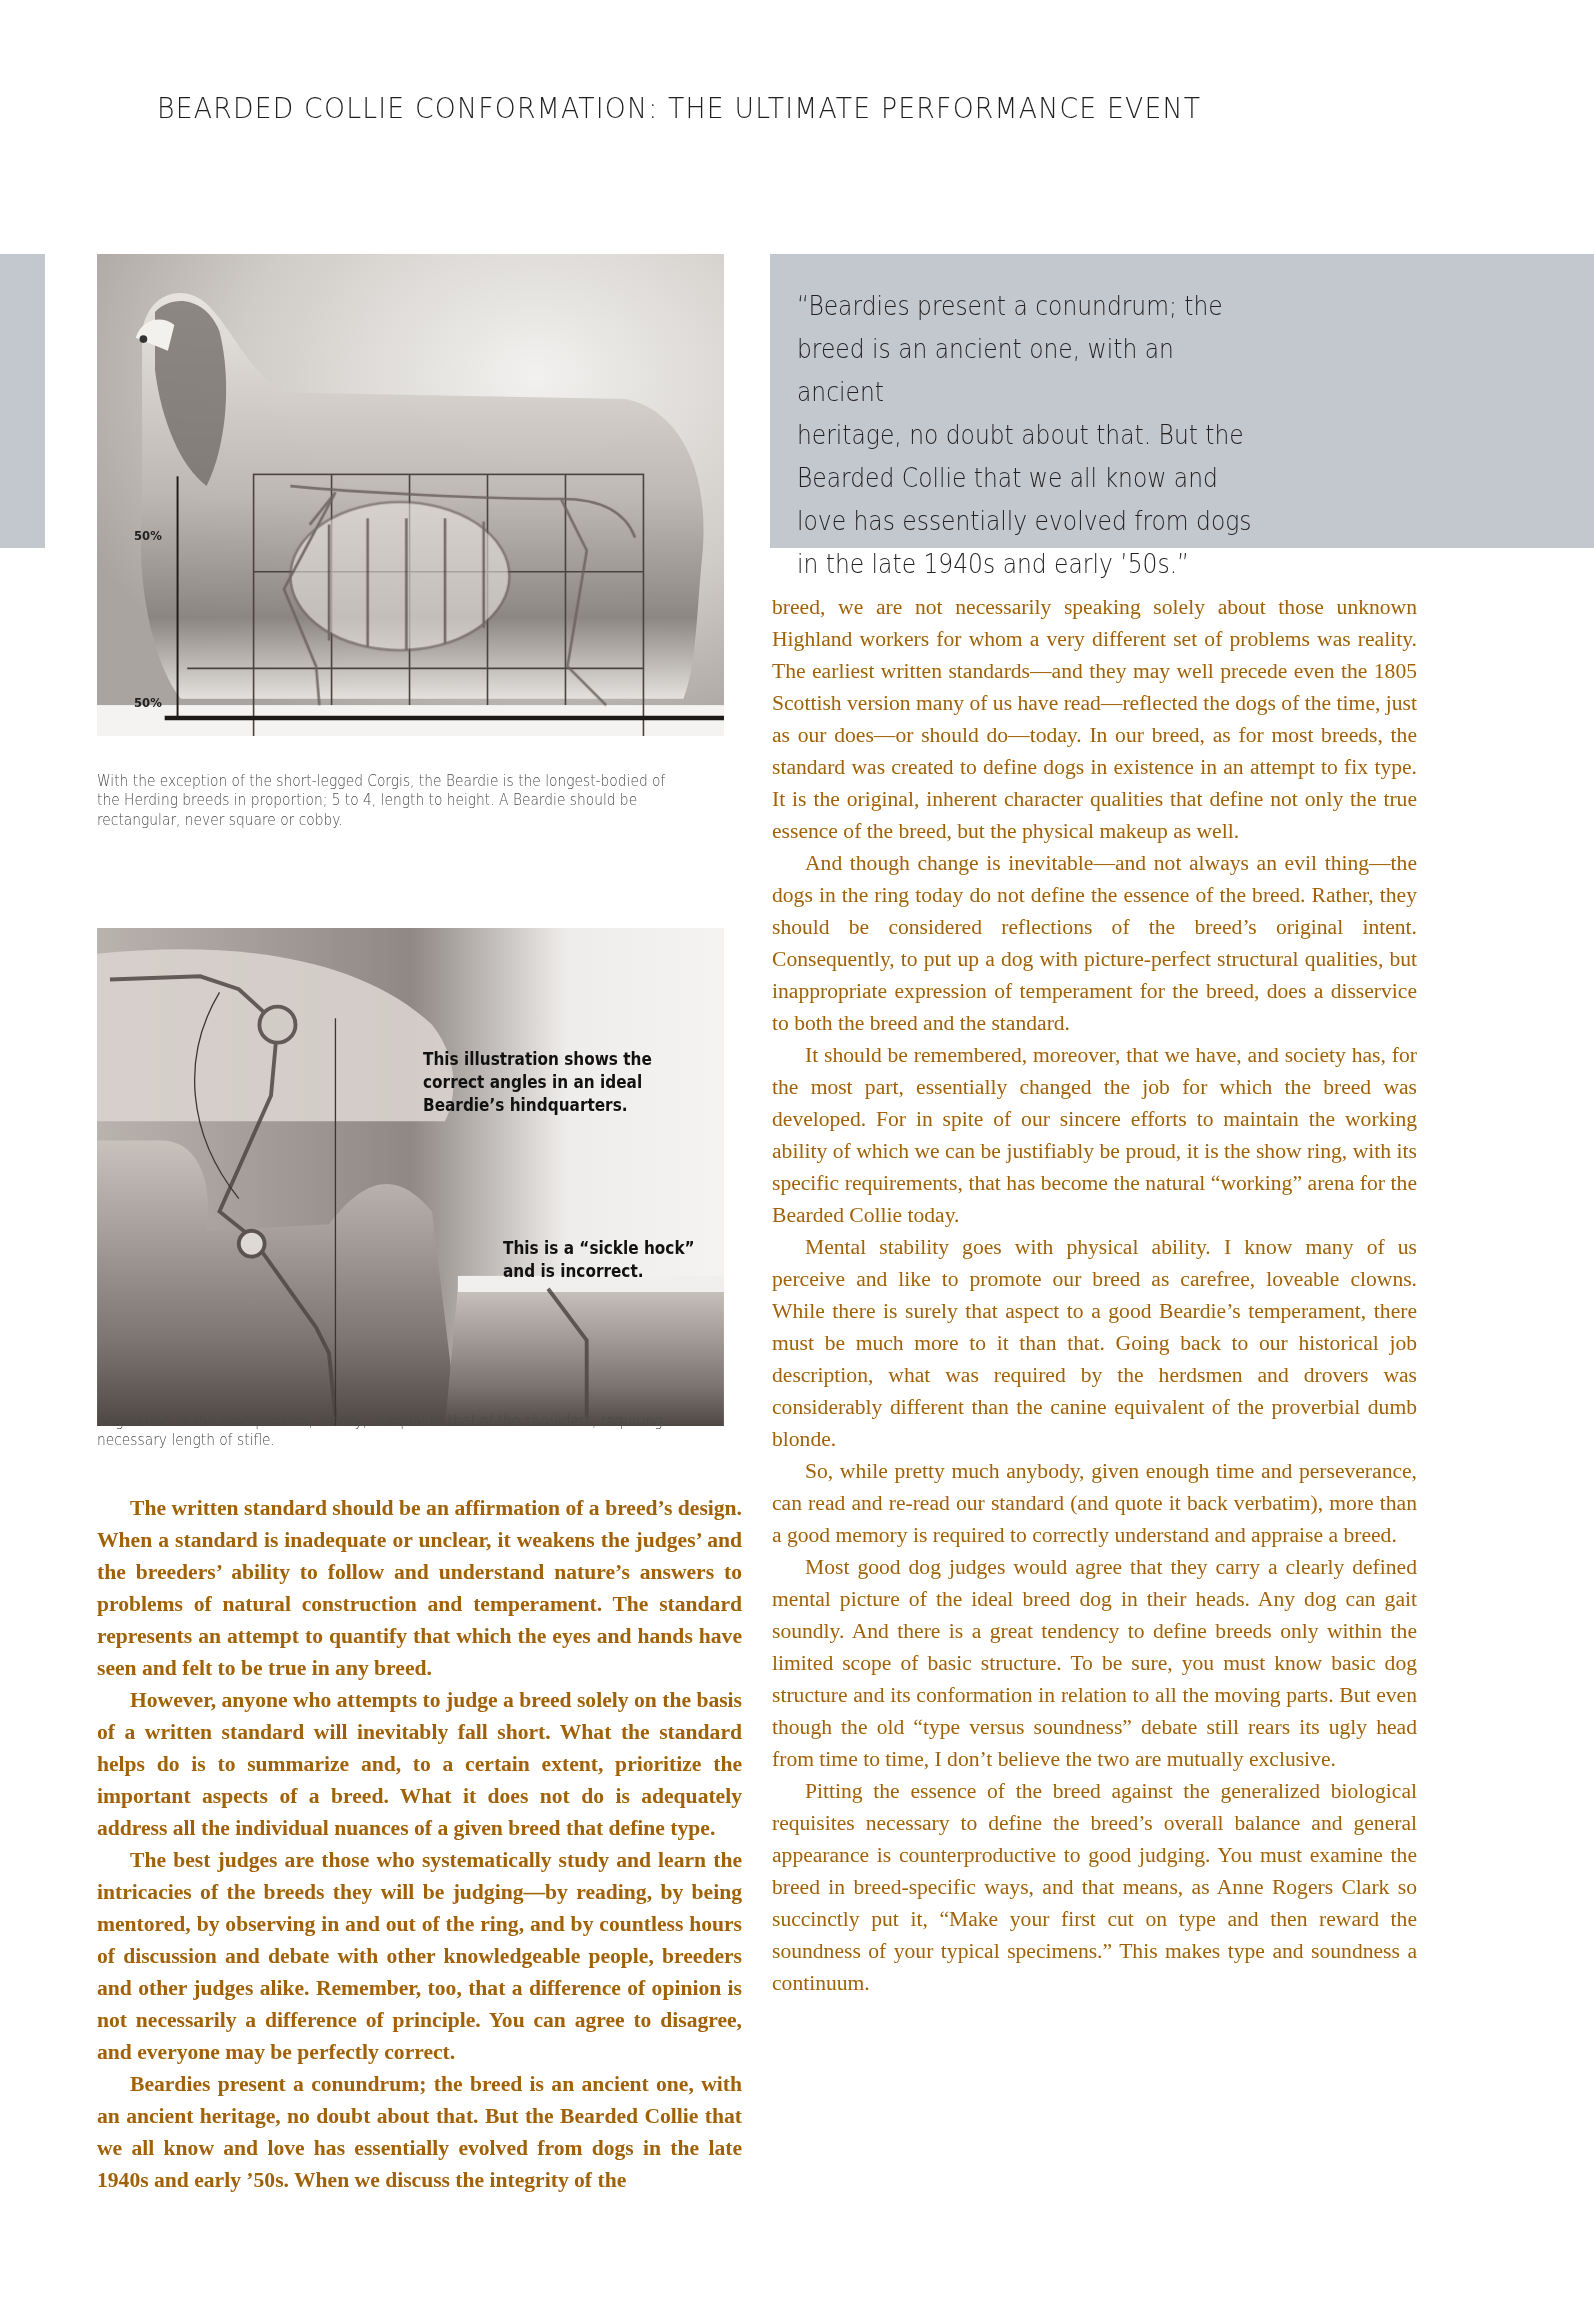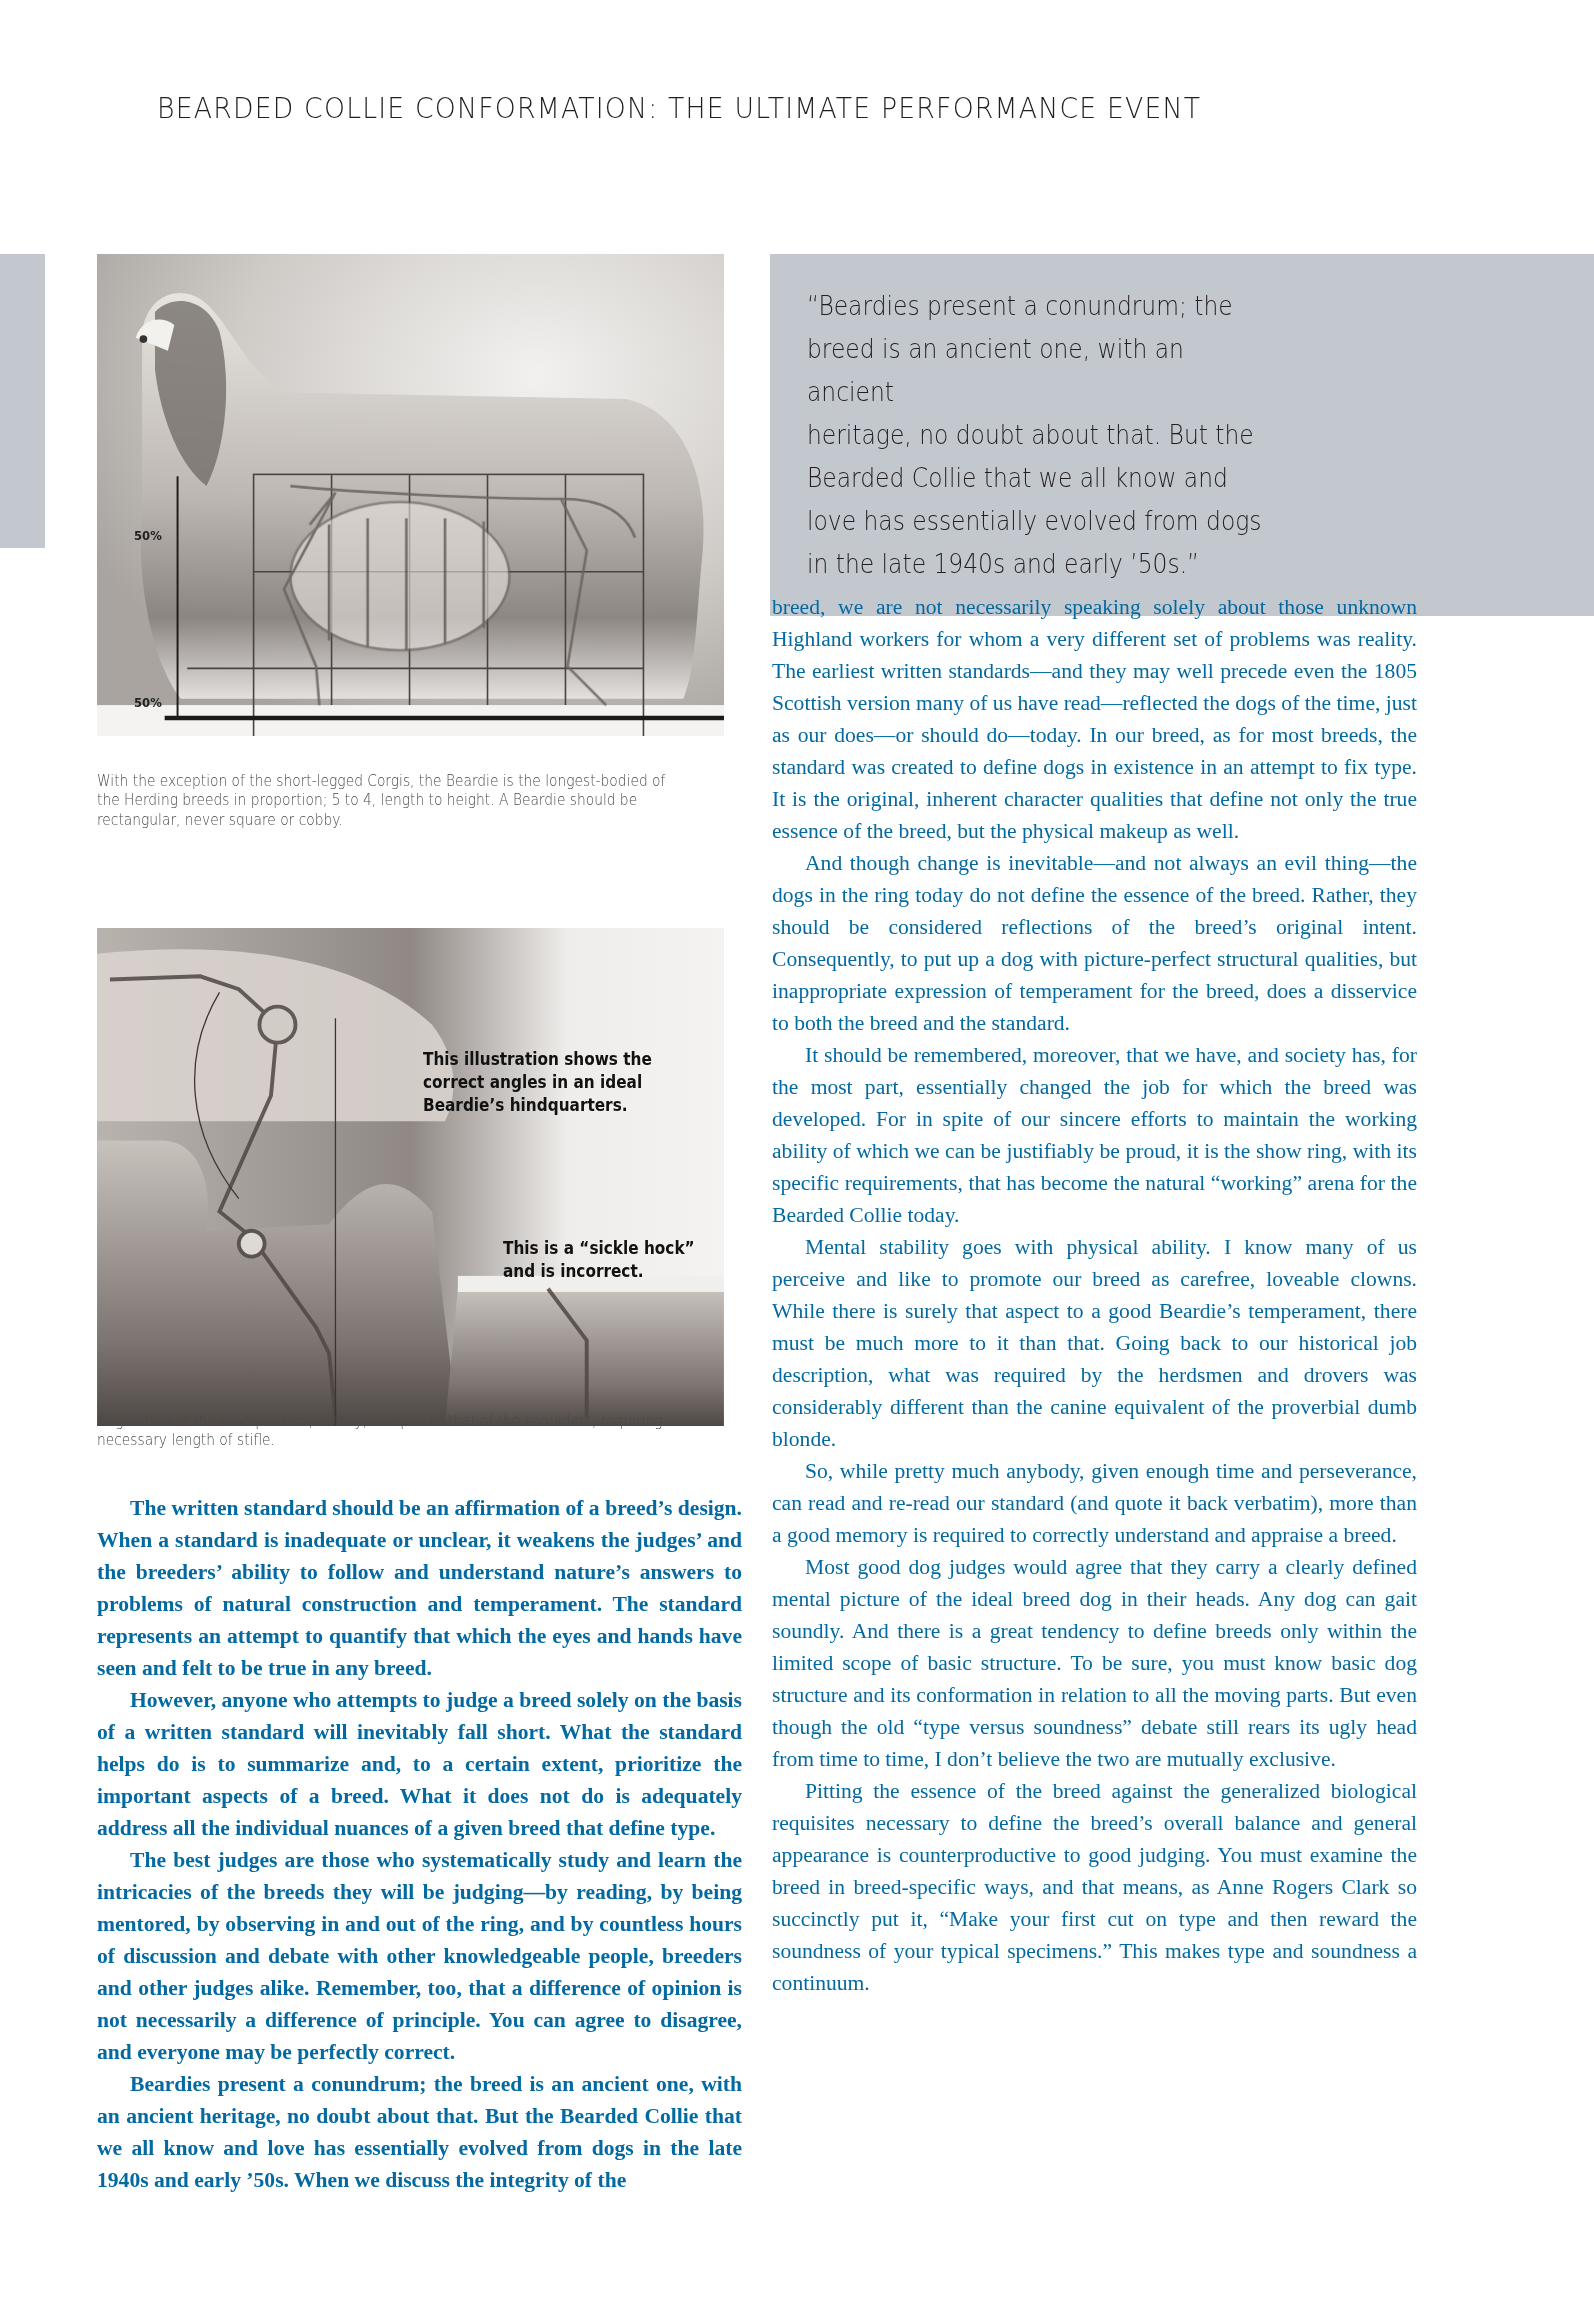--- a/index.html
+++ b/index.html
@@ -5,41 +5,41 @@
     html, body { margin: 0; padding: 0; background: #ffffff; }
     body { width: 1594px; height: 2319px; position: relative; overflow: hidden; color: #231f20; }
     .running-head {
       position: absolute; left: 157px; top: 91px;
       font-family: "DejaVu Sans", sans-serif; font-weight: 300;
       font-size: 29px; letter-spacing: 1.3px; color: #231f20;
       transform: scaleX(0.92); transform-origin: left top; white-space: nowrap;
     }
     .side-tab { position: absolute; left: 0; top: 254px; width: 45px; height: 294px; background: #c3c8ce; }
     .pull-quote {
-      position: absolute; left: 770px; top: 254px; width: 824px; height: 362px;
-      background: #c3c8ce; box-sizing: border-box; padding: 31px 0 0 37px;
+      position: absolute; left: 770px; top: 254px; width: 824px; height: 294px;
+      background: #c3c8ce; box-sizing: border-box; padding: 31px 0 0 27px;
     }
     .pull-quote-text {
       font-family: "DejaVu Sans", sans-serif; font-weight: 300; font-size: 26px;
       line-height: 43px; color: #231f20; width: 515px;
       transform: scaleX(0.9); transform-origin: left top; white-space: pre-line;
     }
     .figure { position: absolute; background: #d9d6d3; overflow: hidden; }
     .fig1 { left: 97px; top: 254px; width: 627px; height: 482px; }
     .fig2 { left: 97px; top: 888px; width: 627px; height: 498px; margin-top: 40px; }
     .caption {
       position: absolute; left: 97px; width: 644px;
       font-family: "DejaVu Sans", sans-serif; font-weight: 300; font-size: 15px;
       line-height: 19.3px; color: #4a4a4a; transform: scaleX(0.92); transform-origin: left top;
     }
     .cap1 { top: 772px; }
     .cap2 { top: 1412px; }
     .col { position: absolute; width: 645px;
       font-family: "Liberation Serif", "DejaVu Serif", serif; font-size: 21.6px; line-height: 32px;
-      color: #0369a1; text-align: justify; }
+      color: #a16207; text-align: justify; }
     .col-left { left: 97px; top: 1492px; font-weight: bold; }
     .col-right { left: 772px; top: 591px; }
     .col p { margin: 0; text-indent: 33px; }
     .col p.noindent { text-indent: 0; }
     .fig-label {
       position: absolute; font-family: "DejaVu Sans", sans-serif; font-weight: bold;
       font-size: 18px; line-height: 23px; color: #111; transform: scaleX(0.85); transform-origin: left top;
     }
     .pct-label { position: absolute; font-family: "DejaVu Sans", sans-serif; font-weight: bold; font-size: 11.6px; color: #222; margin-top: 48px; }
   </style>

